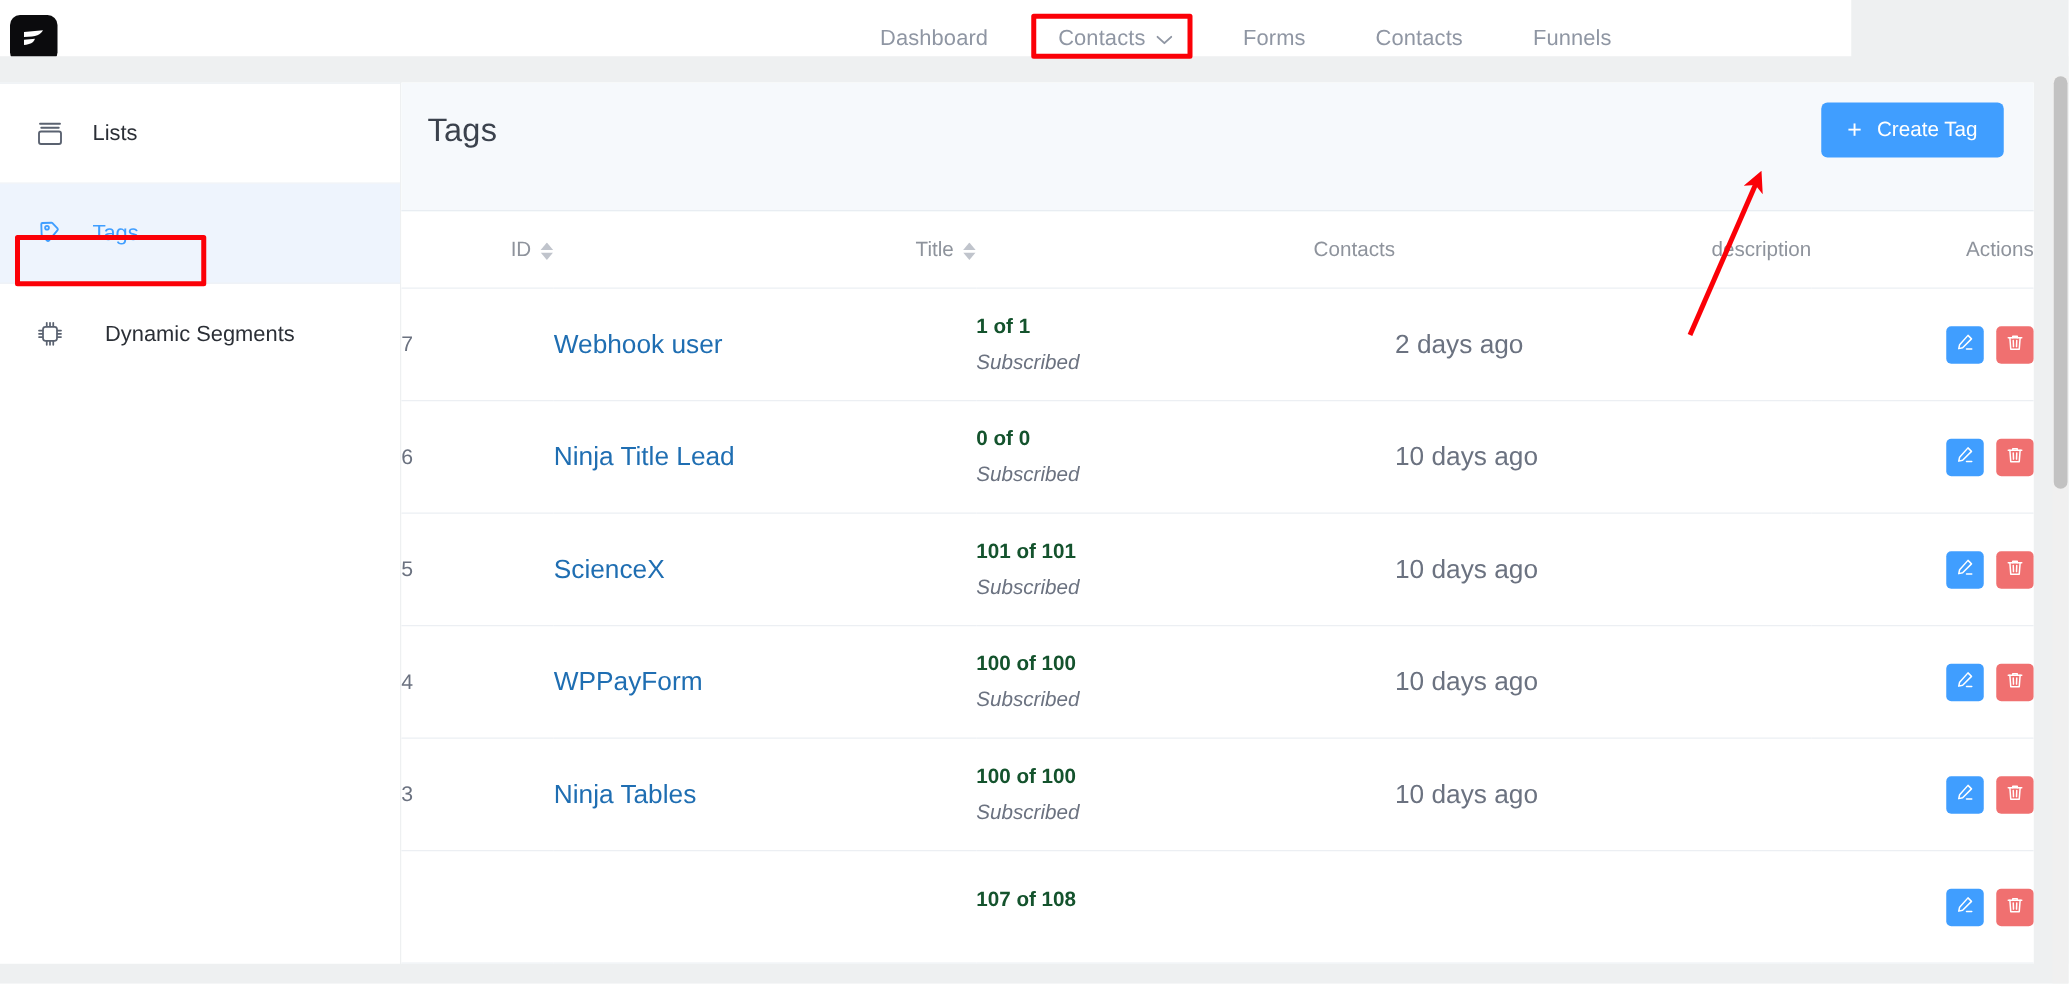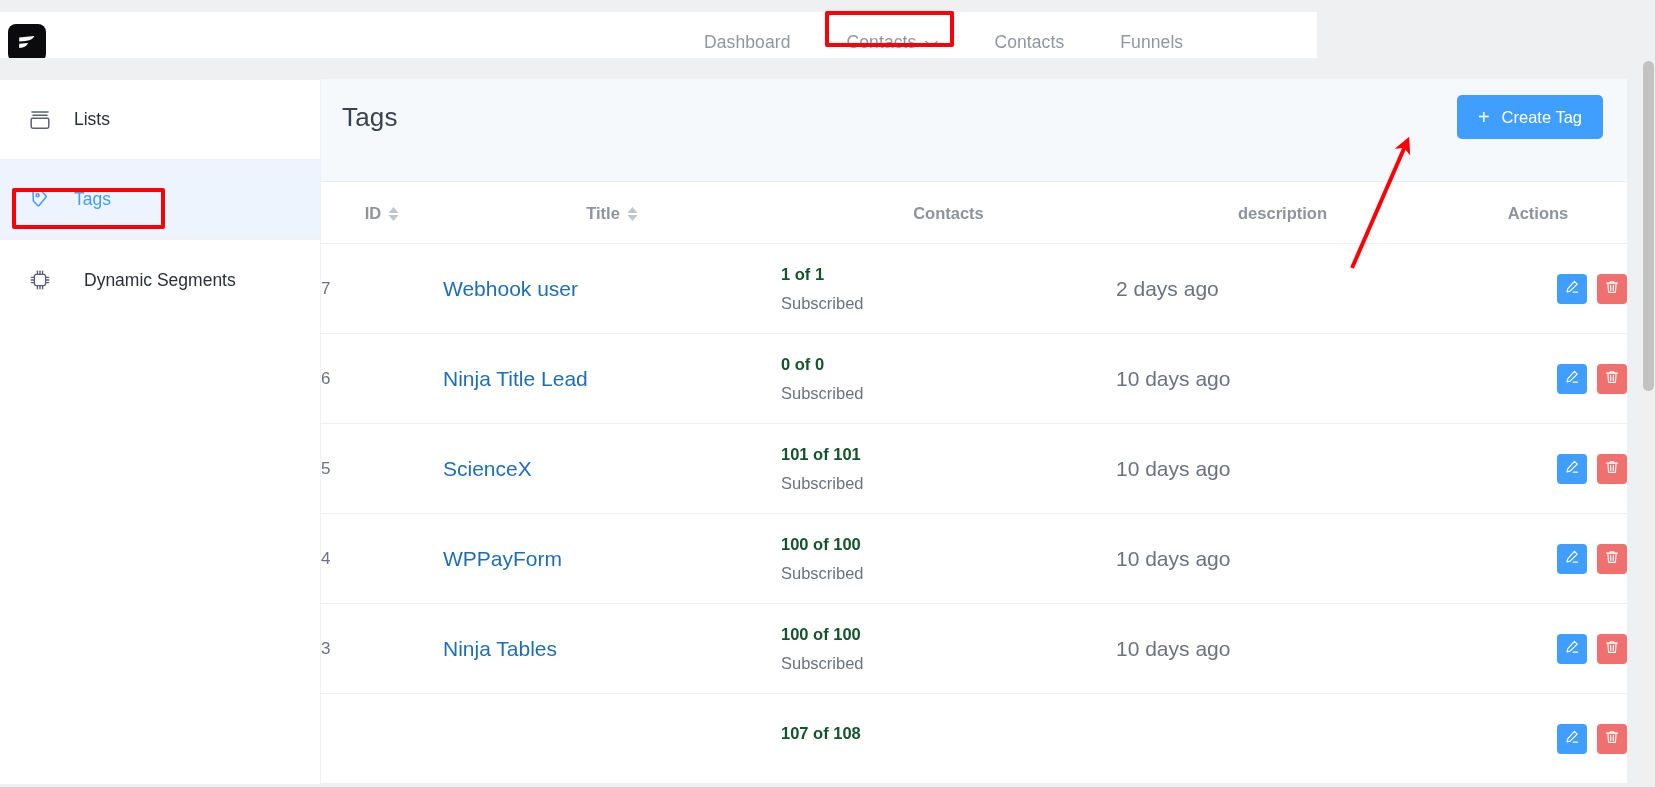--- a/index.html
+++ b/index.html
@@ -16,22 +16,22 @@
     position: relative;
     width: 1655px;
     height: 787px;
     background: #eef0f1;
     overflow: hidden;
   }
 
   
   .topbar {
     position: absolute;
-    top: 12px; left: 0;
-    width: 1317px;
+    top: 0; left: 0;
+    width: 1481px;
     height: 61px;
     background: #ffffff;
     display: flex;
     align-items: center;
   }
   .topbar-logo {
     margin-left: 8px;
     width: 38px; height: 38px;
     border-radius: 8px;
     background: #0b0b0d;
@@ -74,21 +74,21 @@
     display: inline-block;
     width: 13px; height: 8px;
     position: relative;
     top: 1px;
   }
   .caret svg { display: block; }
 
   
   .pagebody {
     position: absolute;
-    top: 58px; left: 0;
+    top: 45px; left: 0;
     width: 1655px;
     height: 726px;
     background: #eef0f1;
   }
 
   
   .sidebar {
     position: absolute;
     top: 21px; left: 0;
     width: 320px;
@@ -169,25 +169,25 @@
 
   
   table.tags-table {
     width: 100%;
     border-collapse: collapse;
     table-layout: fixed;
   }
   table.tags-table th {
     font-size: 16.5px;
     color: #8e939c;
-    font-weight: bold;
+    font-weight: normal;
     padding: 22px 0 20px 0;
     border-bottom: 1px solid #eceff3;
     background: #ffffff;
-    text-align: center;
+    text-align: right;
   }
   th.c-id    { width: 122px; padding-left: 23px; }
   th.c-title { width: 338px; }
   th.c-contacts { width: 335px; }
   th.c-desc  { width: 333px; }
   th.c-act   { width: 178px; text-align: right; padding-right: 24px; }
 
   .th-inner { display: inline-flex; align-items: center; gap: 7px; }
   .sort-ico { display: inline-flex; flex-direction: column; gap: 2px; }
 
@@ -214,20 +214,21 @@
     font-size: 16.5px;
     color: #14532d;
     font-weight: bold;
     line-height: 1.1;
   }
   .count-sub {
     margin-top: 10px;
     font-size: 16.5px;
     color: #6b7280;
     line-height: 1.1;
+    font-style: italic;
   }
   td.c-desc {
     font-size: 21px;
     color: #6b7280;
   }
   td.c-act {
     text-align: right;
     padding-right: 24px;
     white-space: nowrap;
   }
@@ -290,20 +291,23 @@
       <div class="nav-item">
         <span>Dashboard</span>
       </div>
       <div class="nav-item active">
         <span>Contacts</span>
         <span class="caret">
           <svg width="13" height="8" viewBox="0 0 13 8">
               <path d="M1 1.5 L6.5 6.5 L12 1.5" fill="none" stroke="#8f96a3" stroke-width="1.6" stroke-linecap="round" stroke-linejoin="round"></path>
             </svg>
         </span>
+      </div>
+      <div class="nav-item">
+        <span>Forms</span>
       </div>
       <div class="nav-item">
         <span>Contacts</span>
       </div>
       <div class="nav-item">
         <span>Funnels</span>
       </div>
     </nav>
   </div>
 

